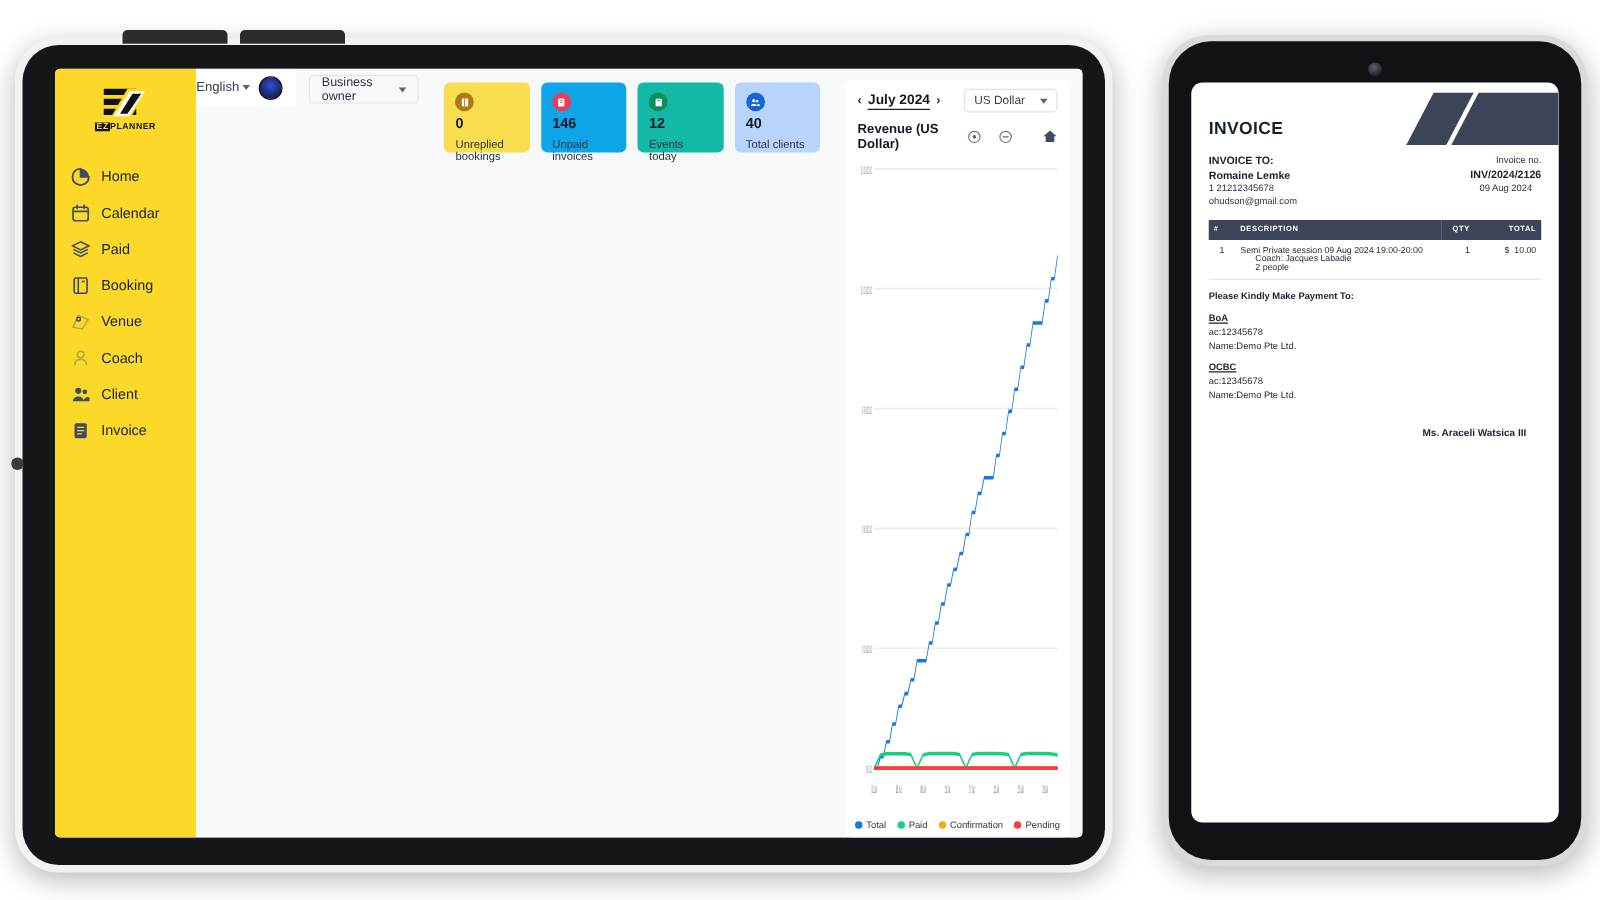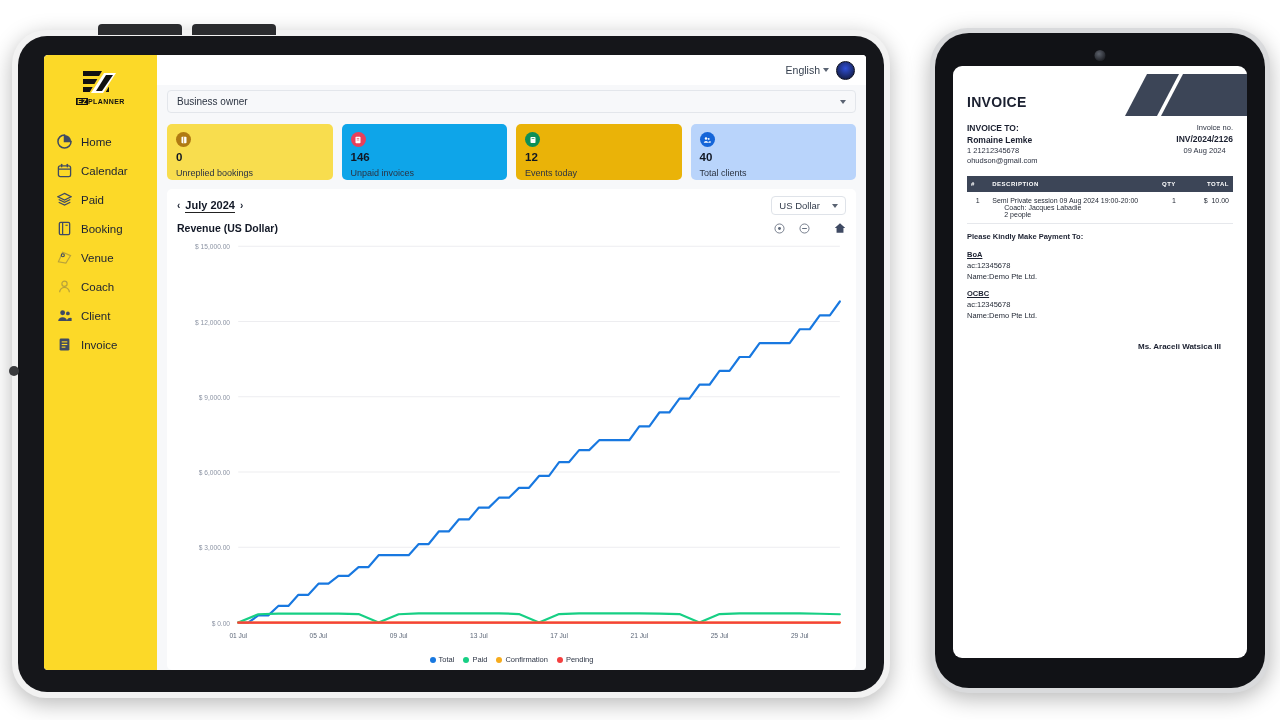--- a/index.html
+++ b/index.html
@@ -60,21 +60,21 @@
   #logo-word { font-size: 7px; font-weight: bold; letter-spacing:.4px; color:#111; margin-top:1px; }
   #logo-word .ez { color: #fcd928; background:#111; padding:0 1px; }
   .nav-item {
     display:flex; align-items:center; gap: 9px;
     padding: 7px 0 7px 13px; cursor: pointer;
   }
   .nav-ico { width: 15px; height: 15px; flex:0 0 15px; display:block; }
   .nav-label { font-size: 11.5px; color:#1b2133; font-weight: 400; }
 
   
-  #main { flex: 1; background: #f7f8fa; display:flex; flex-direction:column; min-width:0; }
+  #main { flex: 1; background: #f7f8fa; display:flex; flex-direction:row; min-width:0; }
   #topbar {
     background:#fff; height: 30px; display:flex; align-items:center;
     justify-content:flex-end; padding-right: 11px; gap: 7px;
   }
   #lang { font-size: 10.5px; color:#36404f; display:flex; align-items:center; gap:3px; cursor:pointer;}
   .chev { width:0;height:0;border-left:3.5px solid transparent;border-right:3.5px solid transparent;border-top:4px solid #5a6372;display:inline-block;}
   #avatar {
     width: 19px; height: 19px; border-radius:50%;
     background: radial-gradient(circle at 50% 38%, #2f4fd8 0%, #1b2a6b 60%, #0d1330 100%);
     border: 1px solid #0a0d1c;
@@ -95,21 +95,21 @@
   
   #chart-card { margin: 9px 10px 0 10px; background:#fff; border-radius:5px; flex:1; padding: 6px 8px 4px 8px; display:flex; flex-direction:column; min-height:0;}
   #month-row { display:flex; align-items:center; justify-content:space-between; padding: 1px 2px 0 2px;}
   #month-nav { display:flex; align-items:center; gap:5px; font-size:11px; font-weight:bold; color:#121826; }
   .arw { font-size:10px; color:#1b2231; cursor:pointer; }
   #month-txt { border-bottom: 1.5px solid #222; padding-bottom:1px; }
   #currency {
     border:1px solid #dfe3e9; border-radius:4px; font-size:9.5px; color:#333c4c;
     padding: 3px 7px; display:flex; align-items:center; gap: 12px; cursor:pointer; background:#fff;
   }
-  #rev-row { display:flex; align-items:center; justify-content:space-between; margin-top: 7px; padding: 0 2px; text-align: center;}
+  #rev-row { display:flex; align-items:center; justify-content:space-between; margin-top: 7px; padding: 0 2px;}
   #rev-title { font-size: 10.5px; font-weight: bold; color:#121826; }
   #chart-tools { display:flex; align-items:center; gap: 14px; }
   .ctool { cursor:pointer; display:block; }
   #plot-wrap { flex:1; position:relative; margin-top: 6px; min-height:0; }
   #legend { display:flex; justify-content:center; gap:9px; padding: 3px 0 2px 0; }
   .lg { display:flex; align-items:center; gap:3px; font-size:7.5px; color:#2e3646; }
   .lgd { width:6px;height:6px;border-radius:50%; }
 
   
   #phone-device {
@@ -289,21 +289,21 @@
                 <div class="stat-ico" style="background:#e8405a">
                   <svg viewBox="0 0 16 16">
                     <rect x="3" y="1.5" width="10" height="13" rx="1.3" fill="#fff"></rect>
                     <line x1="5.5" y1="5" x2="10.5" y2="5" stroke="#e8405a" stroke-width="1.3"></line>
                     <line x1="5.5" y1="8" x2="10.5" y2="8" stroke="#e8405a" stroke-width="1.3"></line>
                   </svg>
                 </div>
                 <div class="stat-num">146</div>
                 <div class="stat-lbl">Unpaid invoices</div>
               </div>
-              <div class="stat" style="background: #eab308;">
+              <div class="stat" style="background: #14b8a6;">
                 <div class="stat-ico" style="background:#0d8f57">
                   <svg viewBox="0 0 16 16">
                     <rect x="3" y="2" width="10" height="12" rx="1.4" fill="#fff"></rect>
                     <rect x="5.2" y="4.4" width="5.6" height="1.4" fill="#0d8f57"></rect>
                   </svg>
                 </div>
                 <div class="stat-num">12</div>
                 <div class="stat-lbl">Events today</div>
               </div>
               <div class="stat" style="background: rgb(185, 212, 251);">

